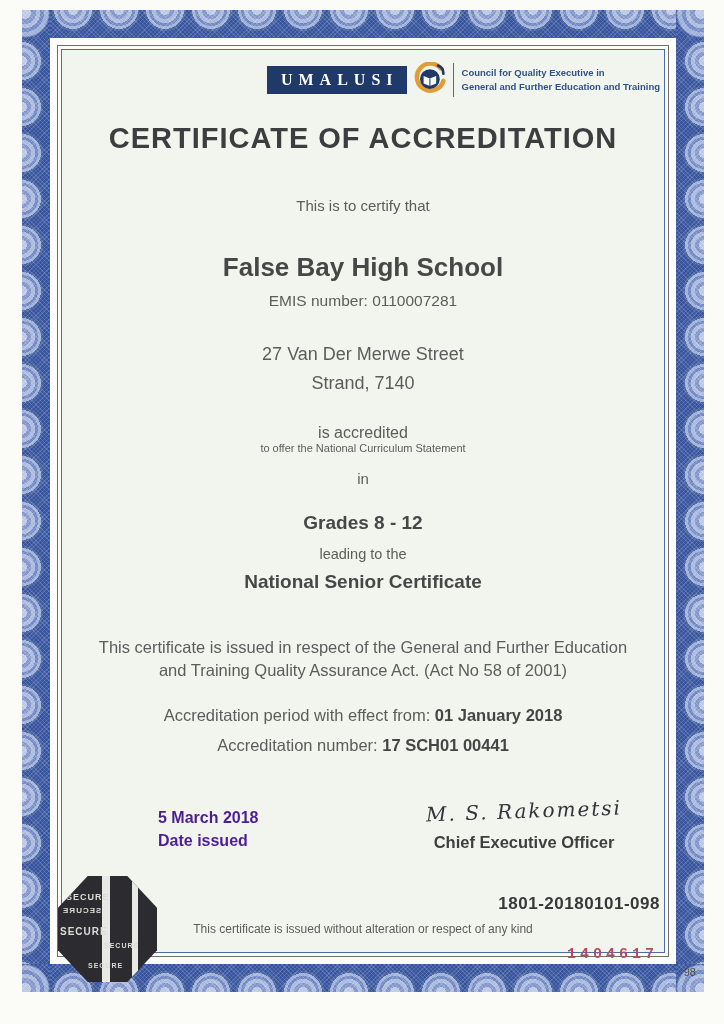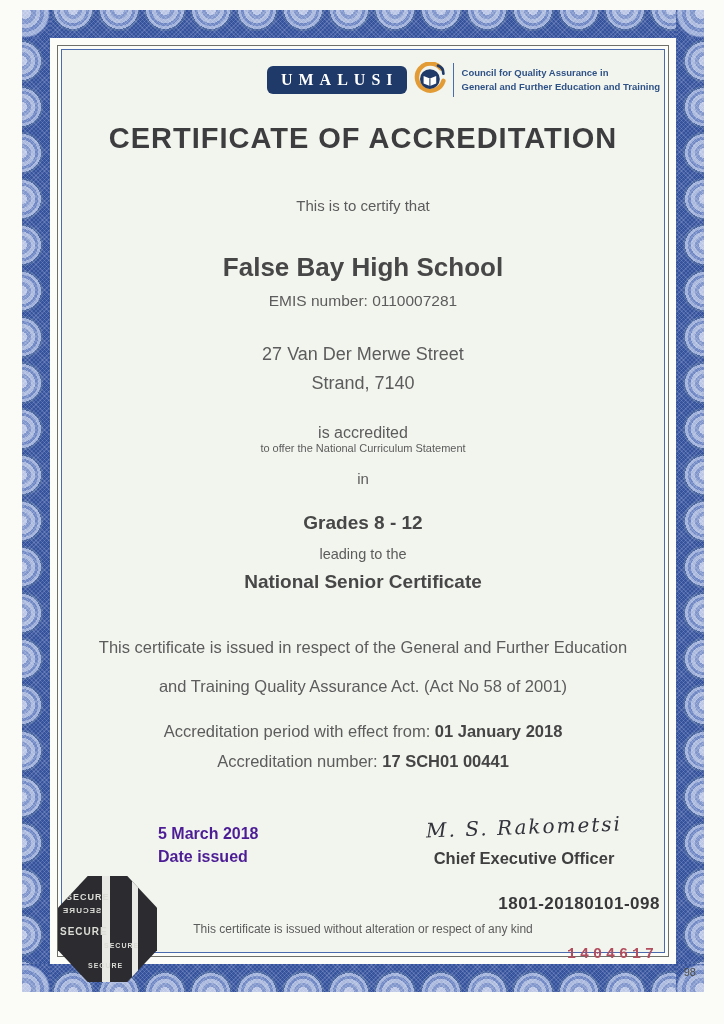--- a/index.html
+++ b/index.html
@@ -33,40 +33,40 @@
   .corner-br { bottom:0; right:0; background-image:radial-gradient(circle 25px at 25px 25px, #bcc7e6 0 6px,#7f95cb 6px 11px,#aab8dd 11px 15px,#6e87c4 15px 19px,#9dafd9 19px 23px,transparent 25px); }
 
   .inner-margin { position:absolute; inset:28px; background:#fcfcf9; padding:7px; }
   .rule-gray { border:1.5px solid #6f6f6a; height:100%; padding:3px; }
   .rule-blue { border:1.5px solid #4a6bae; height:100%; background:#f2f5ee; position:relative; }
   .content { position:absolute; inset:0; text-align:center; color:#5c5c5c; }
 
   
   .logo-row { display:flex; justify-content:flex-end; align-items:center; margin:12px 2px 0 0; }
   .logo-box { background:#1f3a68; color:#fff; font-family:"Liberation Serif", serif;
-    font-size:16px; font-weight:600; letter-spacing:6px; padding:6px 8px 6px 14px; line-height:1;border-radius:6px; }
+    font-size:16px; font-weight:600; letter-spacing:6px; padding:6px 8px 6px 14px; line-height:1; }
   .emblem { width:36px; height:36px; margin:0 6px 0 4px; }
   .logo-sep { width:1px; height:34px; background:#4a6bae; margin-right:8px; }
   .council { text-align:left; font-size:9.5px; line-height:1.5; color:#2e5186; font-weight:bold; padding-right:2px; }
 
   
   .title { margin-top:24px; font-size:29px; font-weight:bold; letter-spacing:1px; color:#3d3d3f; }
   .certify { margin-top:42px; font-size:15px; }
   .school-name { margin-top:38px; font-size:26px; font-weight:bold; color:#474747; }
   .emis { margin-top:9px; font-size:15.5px; }
   .addr1 { margin-top:34px; font-size:18px; }
   .addr2 { margin-top:8px; font-size:18px; }
   .accredited { margin-top:30px; font-size:16px; }
   .offer { font-size:11px; }
   .in-word { margin-top:16px; font-size:15px; }
   .grades { margin-top:25px; font-size:19px; font-weight:bold; color:#474747; }
   .leading { margin-top:12px; font-size:14.5px; }
   .qualification { margin-top:9px; font-size:19px; font-weight:bold; color:#474747; }
   .act-line1 { margin-top:45px; font-size:16.5px; }
-  .act-line2 { margin-top:20px; font-size:16.5px; }
+  .act-line2 { margin-top:4px; font-size:16.5px; }
   .period { margin-top:26px; font-size:16.5px; }
   .accnum { margin-top:11px; font-size:16.5px; }
   .bold-val { font-weight:bold; color:#454545; }
 
   
   .sign-row { display:flex; justify-content:space-between; align-items:flex-end;
     margin:44px 42px 0 96px; }
   .date-block { text-align:left; font-size:16px; font-weight:bold; color:#4c1d95; line-height:1.45; }
   .sig-block { text-align:center; }
   .signature { display:inline-block; font-family:"DejaVu Serif", serif; font-style:italic;
@@ -114,21 +114,21 @@
               <div class="logo-box">UMALUSI</div>
               <svg class="emblem" viewBox="0 0 40 40">
                 <path d="M33 7 A 15 15 0 1 0 36 21" fill="none" stroke="#e39b35" stroke-width="5" stroke-linecap="round"></path>
                 <path d="M30 4 q 6 2 6 9" fill="none" stroke="#1f3a68" stroke-width="3" stroke-linecap="round"></path>
                 <circle cx="21" cy="19" r="11" fill="#1f3a68"></circle>
                 <path d="M14 15.5 l7 2.8 l7 -2.8 v8.5 l-7 2.8 l-7 -2.8 z" fill="#ffffff"></path>
                 <path d="M21 18.3 v8.5" stroke="#1f3a68" stroke-width="1.2"></path>
               </svg>
               <div class="logo-sep"></div>
               <div class="council">
-                <div>Council for Quality Assurance in</div>
+                <div>Council for Quality Executive in</div>
                 <div>General and Further Education and Training</div>
               </div>
             </div>
 
             <div class="title">CERTIFICATE OF ACCREDITATION</div>
             <div class="certify">This is to certify that</div>
             <div class="school-name">False Bay High School</div>
             <div class="emis">
               <span>EMIS number:</span>
               <span>0110007281</span>

